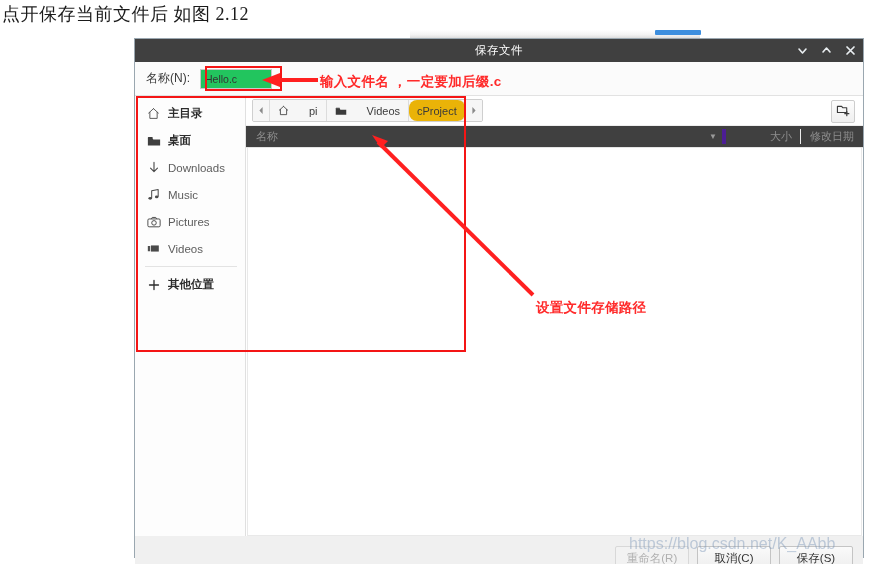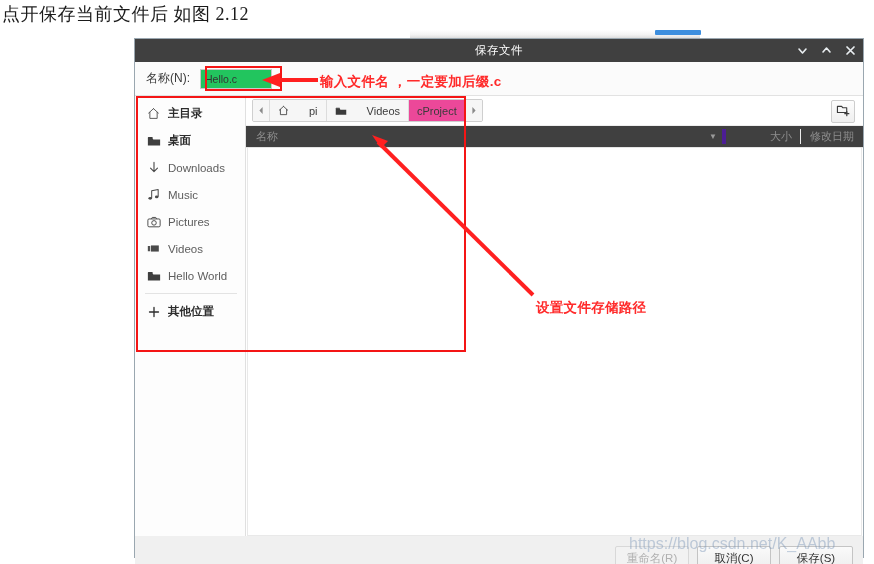--- a/index.html
+++ b/index.html
@@ -202,21 +202,21 @@
     gap: 20px;
     padding: 0 8px;
     font-size: 11px;
     color: #3b3b3b;
     border-right: 1px solid #dcdcdc;
     background: #f6f6f6;
     cursor: default;
     white-space: nowrap;
   }
   .crumb:last-child { border-right: none; }
-  .crumb.active { background: #ec4899; color: #3b3b3b; }
+  .crumb.active { background: #eab308; color: #3b3b3b; border-radius: 8px; }
   .crumb.nav { padding: 0 5px; color: #8a8a8a; font-size: 8px; }
   .crumb svg { display: block; }
   .newfolder-btn {
     position: absolute;
     right: 8px;
     top: 4px;
     width: 22px;
     height: 21px;
     border: 1px solid #cdcdcd;
     background: linear-gradient(to bottom,#fdfdfd,#efefef);
@@ -428,29 +428,20 @@
       <div class="side-item">
         <span class="side-ico">
           <svg width="14" height="11" viewBox="0 0 16 12">
               <rect x="4.5" y="2.5" width="9" height="7" fill="#4a4a4a"></rect>
               <path d="M1.6 3 v6 M3 3 v6" stroke="#4a4a4a" stroke-width="1.3"></path>
             </svg>
         </span>
         <span>Videos</span>
       </div>
 
-      <div class="side-item">
-        <span class="side-ico">
-          <svg width="14" height="12" viewBox="0 0 16 13">
-              <path d="M1 3.2 h5 l1.3 1.6 h7.7 v6.8 h-14 z" fill="#3f3f3f"></path>
-              <rect x="1" y="2" width="5.5" height="1.6" rx="0.5" fill="#3f3f3f"></rect>
-            </svg>
-        </span>
-        <span>Hello World</span>
-      </div>
 
       <div class="side-sep"></div>
 
       <div class="side-item other">
         <span class="side-ico">
           <svg width="12" height="12" viewBox="0 0 12 12">
               <path d="M6 1.5 V10.5 M1.5 6 H10.5" stroke="#2c2c2c" stroke-width="1.3" stroke-linecap="round"></path>
             </svg>
         </span>
         <span>其他位置</span>

